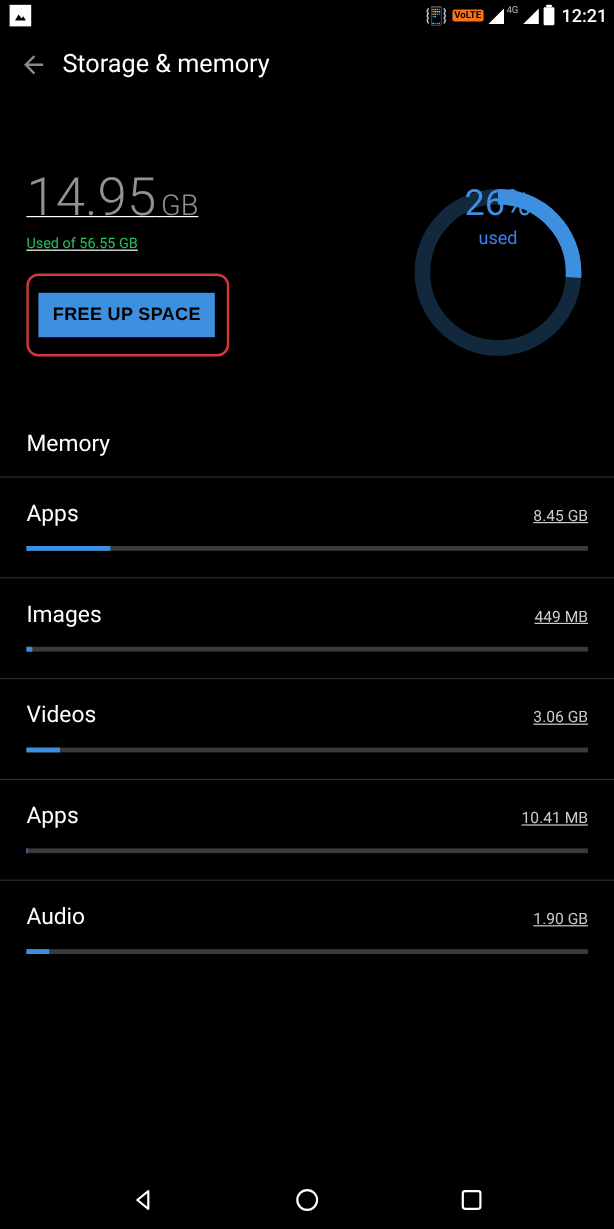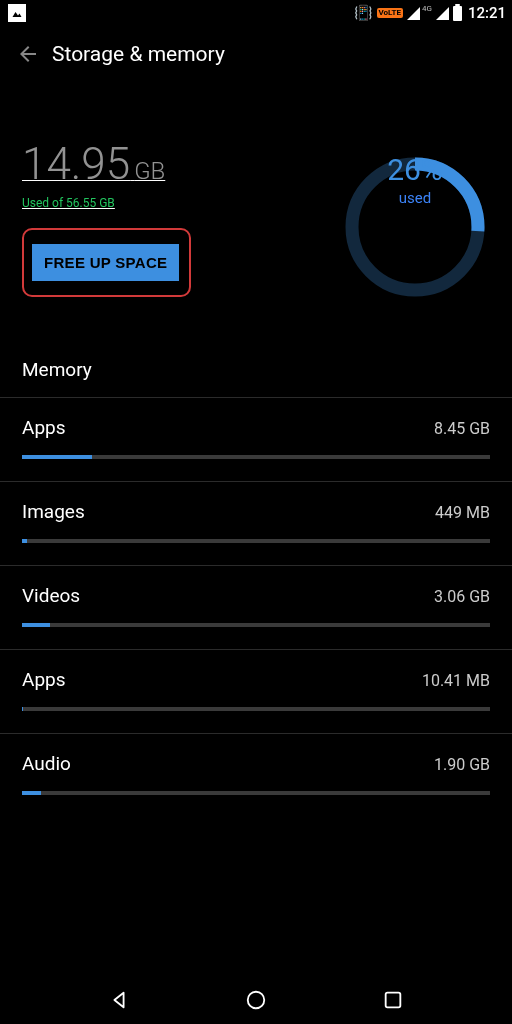--- a/index.html
+++ b/index.html
@@ -104,21 +104,21 @@
   
   .row {
     border-top: 1px solid #2b2b2b;
     padding: 18px 22px 22px 22px;
   }
   .row-top {
     display: flex; justify-content: space-between; align-items: baseline;
     margin-bottom: 16px;
   }
   .row-name { font-size: 19px; color: #fff; }
-  .row-val  { font-size: 16px; color: #ccc; }
+  .row-val  { font-size: 13px; color: #ccc; text-decoration: underline; }
   .bar {
     width: 100%; height: 4px; background: #3a3a3a; position: relative;
   }
   .bar-fill {
     position: absolute; left: 0; top: 0; bottom: 0;
     background: #3d8fe0;
   }
 
   
   .nav-bar {

